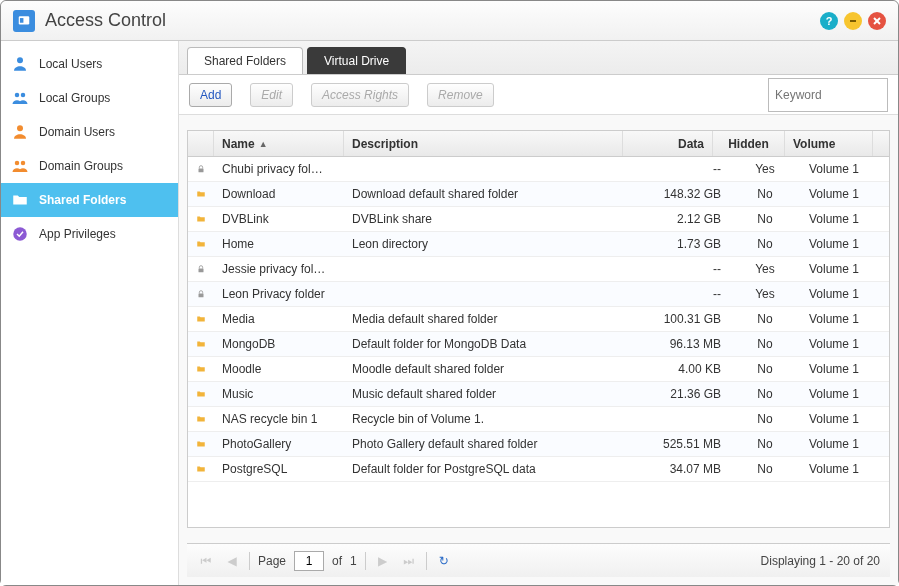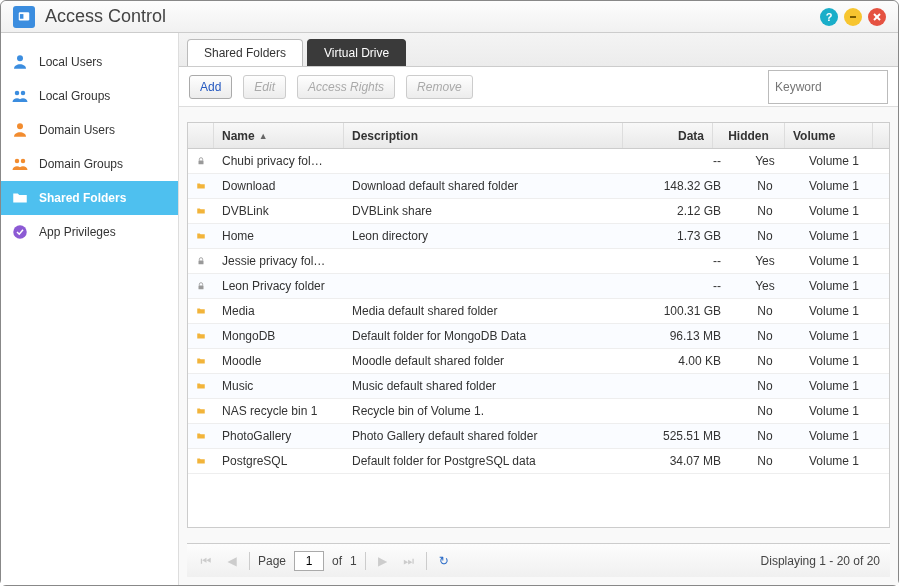--- a/index.html
+++ b/index.html
@@ -1,38 +1,38 @@
 <!DOCTYPE html>
 <html><head>
 <meta charset="utf-8">
 <style>
 * { box-sizing: border-box; margin: 0; padding: 0; }
 body { font-family: Verdana, Arial, sans-serif; font-size: 12px; color: #333; background: #fff; }
 .window { width: 899px; height: 586px; border: 1px solid #888; border-radius: 6px; background: #fff; display: flex; flex-direction: column; position: relative; }
-.titlebar { height: 32px; background: linear-gradient(#fdfdfd,#f1f1f1); border-bottom: 1px solid #ccc; border-radius: 6px 6px 0 0; display: flex; align-items: center; padding: 0 12px; }
+.titlebar { height: 40px; background: linear-gradient(#fdfdfd,#f1f1f1); border-bottom: 1px solid #ccc; border-radius: 6px 6px 0 0; display: flex; align-items: center; padding: 0 12px; }
 .app-icon { width: 22px; height: 22px; background: #3b8ddf; border-radius: 3px; margin-right: 10px; display:flex; align-items:center; justify-content:center; }
 .app-icon svg { width:14px; height:14px; }
 .title { font-size: 18px; color: #444; flex: 1; }
 .winbtns { display:flex; gap:6px; }
 .winbtn { width:18px; height:18px; border-radius: 50%; display:flex; align-items:center; justify-content:center; cursor:pointer; }
 .winbtn.help { background:#1aaec9; color:#fff; font-weight:bold; font-size:11px; }
 .winbtn.min { background:#f7c52f; }
 .winbtn.close { background:#e55241; }
 .winbtn svg { width:10px; height:10px; }
 .body { flex:1; display:flex; overflow:hidden; }
-.sidebar { width: 178px; background:#fff; border-right:1px solid #ddd; padding-top:12px; }
+.sidebar { width: 178px; background:#fff; border-right:1px solid #ddd; padding-top:6px; }
 .side-item { height:34px; display:flex; align-items:center; padding:0 10px; gap:10px; cursor:pointer; color:#333; }
 .side-item.active { background:#4ec0ef; color:#fff; font-weight:bold; }
 .sicon { width:18px; height:18px; display:flex; align-items:center; justify-content:center; }
 .content { flex:1; display:flex; flex-direction:column; background:#f9f9f9; }
 .tabs { height:34px; display:flex; padding: 6px 8px 0 8px; background: linear-gradient(#f4f4f4,#ececec); border-bottom:1px solid #ccc; }
 .tab { padding: 6px 16px; border:1px solid #bbb; border-bottom:none; border-radius:4px 4px 0 0; margin-right:4px; cursor:pointer; font-size:12px; }
 .tab.active { background:#fff; color:#333; }
 .tab.inactive { background:#3a3a3a; color:#fff; border-color:#3a3a3a; }
-.toolbar { height:40px; display:flex; align-items:center; padding:0 10px; gap:11px; background:#fff; border-bottom:1px solid #ddd; }
+.toolbar { height:40px; display:flex; align-items:center; padding:0 10px; gap:18px; background:#fff; border-bottom:1px solid #ddd; }
 .tbtn { padding:4px 10px; border:1px solid #aaa; border-radius:3px; background:linear-gradient(#fefefe,#ececec); cursor:pointer; font-size:12px; color:#555; }
 .tbtn.primary { color:#2559c0; }
 .tbtn.disabled { color:#aaa; border-color:#ccc; cursor:default;font-style:italic; }
 .spacer { flex:1; }
 .search { width:120px; height:14px; border:1px solid #bbb; padding:16px 6px; font-size:12px; color:#888; }
 .grid { flex:1; display:flex; flex-direction:column; background:#fff; border:1px solid #ccc; margin:15px 8px; overflow:hidden; }
 .ghead { display:flex; background:linear-gradient(#f8f8f8,#e9e9e9); border-bottom:1px solid #ccc; font-weight:bold; color:#333; height:26px; align-items:center; }
 .col { padding:0 8px; border-right:1px solid #ddd; height:100%; display:flex; align-items:center; }
 .c-icon { width:26px; }
 .c-name { width:130px; }
@@ -283,20 +283,21 @@
               <div class="col c-vol">Volume 1</div>
             </div>
             <div class="row alt">
               <div class="col c-icon">
                 <svg viewBox="0 0 24 24" fill="#f2b43a">
                   <path d="M3 6h6l2 2h10v10H3z"></path>
                 </svg>
               </div>
               <div class="col c-name">Music</div>
               <div class="col c-desc">Music default shared folder</div>
+              <div class="col c-size">21.36 GB</div>
               <div class="col c-hidden">No</div>
               <div class="col c-vol">Volume 1</div>
             </div>
             <div class="row">
               <div class="col c-icon">
                 <svg viewBox="0 0 24 24" fill="#f2b43a">
                   <path d="M3 6h6l2 2h10v10H3z"></path>
                 </svg>
               </div>
               <div class="col c-name">NAS recycle bin 1</div>

